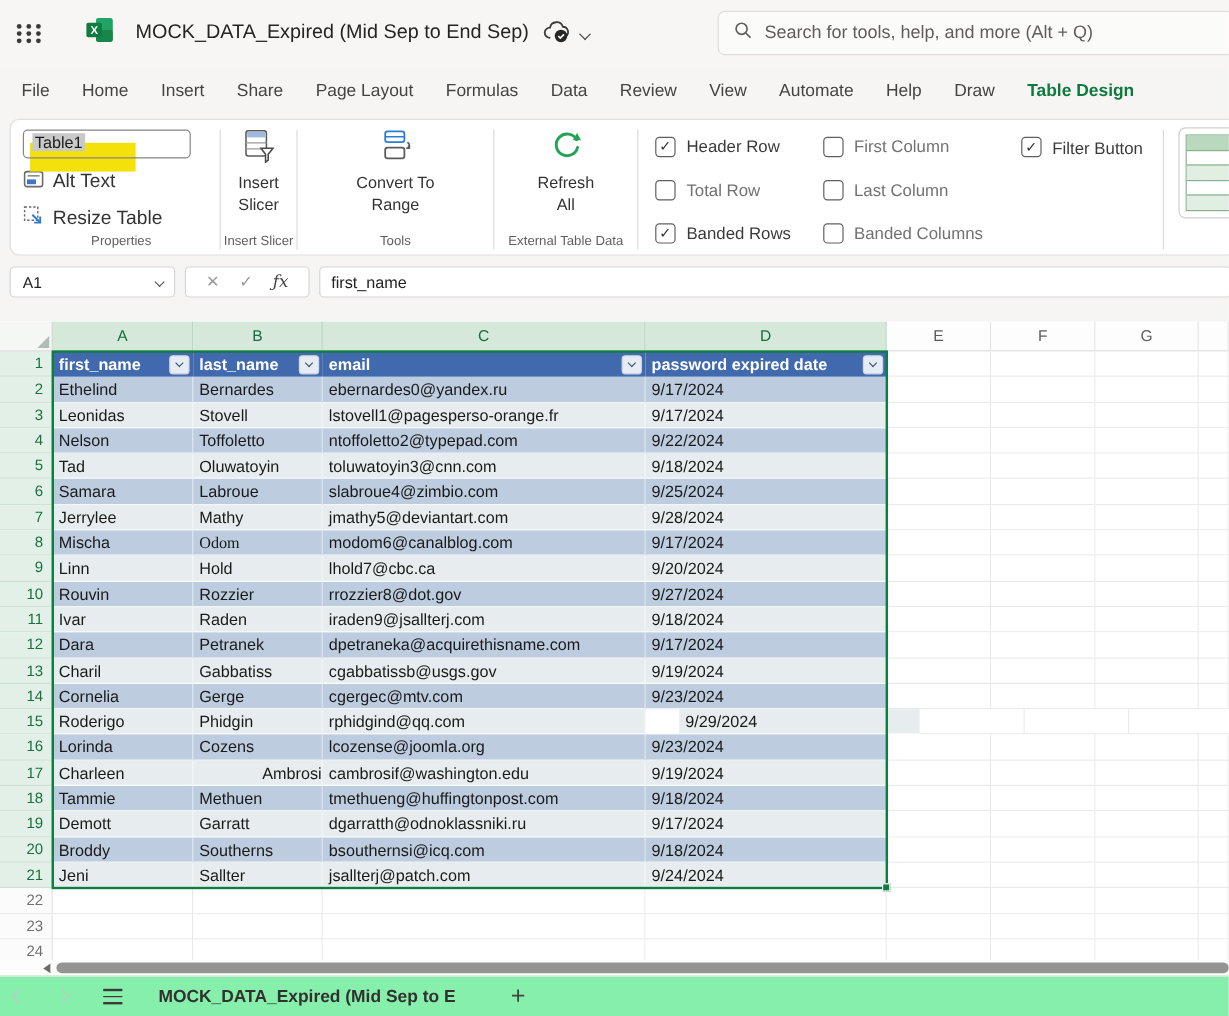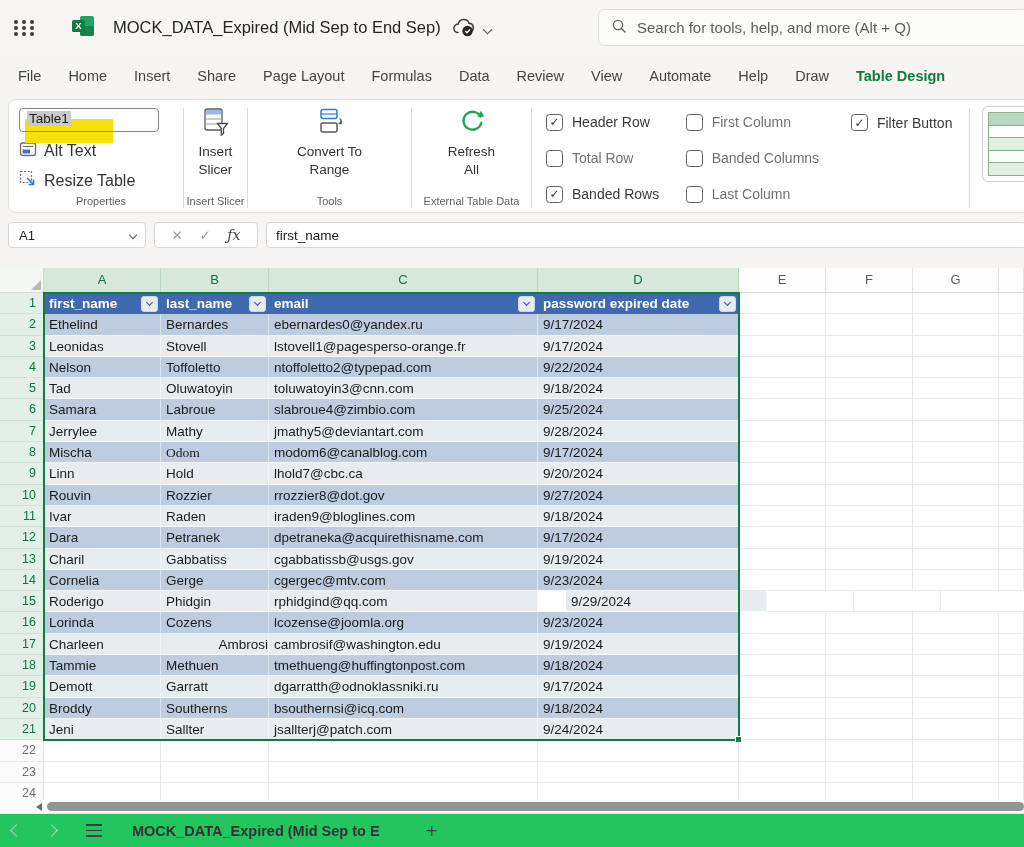--- a/index.html
+++ b/index.html
@@ -119,21 +119,21 @@
   .fill-handle { position:absolute; right:-4px; bottom:-4px; width:7px; height:7px;
                  background:var(--selgreen,#0f7c41); border:1px solid #fff; pointer-events:auto; }
 
   
   .hscroll { height:13px; display:flex; align-items:center; padding-left:36px; background:#fdfdfd; }
   .hs-arrow { width:0; height:0; border-top:4px solid transparent; border-bottom:4px solid transparent;
               border-right:6px solid #6b6b6b; margin-right:5px; cursor:pointer; }
   .hs-thumb { flex:1; height:9px; background:#949494; border-radius:5px; cursor:grab; }
 
   
-  .tabbar { height:34px; background:#22c55e; border-top:1px solid #e7e6e5; display:flex; align-items:center;
+  .tabbar { height:34px; background:#86efac; border-top:1px solid #e7e6e5; display:flex; align-items:center;
             padding-left:12px; }
   .nav-chev { color:#c6c5c4; width:9px; height:9px; border-width:1.8px; cursor:default; }
   .nav-chev.second { margin-left:26px; }
   .hamburger { display:flex; flex-direction:column; gap:3.5px; margin-left:30px; cursor:pointer; }
   .hamburger span { width:16px; height:1.8px; background:#3b3b3b; }
   .sheet-name { font-size:14.5px; font-weight:600; color:#323130; margin-left:30px; white-space:nowrap; cursor:pointer; }
   .add-sheet { font-size:21px; color:#444; margin-left:46px; cursor:pointer; line-height:1; }
 </style>
 </head>
 <body>
@@ -297,25 +297,25 @@
             <span class="chk-lab">Banded Rows</span>
           </div>
         </div>
         <div class="chk-col c1">
           <div class="chk-item">
             <span class="chk-box"></span>
             <span class="chk-lab off">First Column</span>
           </div>
           <div class="chk-item">
             <span class="chk-box"></span>
-            <span class="chk-lab off">Banded Columns</span>
+            <span class="chk-lab off">Last Column</span>
           </div>
           <div class="chk-item">
             <span class="chk-box"></span>
-            <span class="chk-lab off">Last Column</span>
+            <span class="chk-lab off">Banded Columns</span>
           </div>
         </div>
         <div class="chk-col c2">
           <div class="chk-item">
             <span class="chk-box on">✓</span>
             <span class="chk-lab">Filter Button</span>
           </div>
         </div>
       </div>
 
@@ -490,21 +490,21 @@
       <div class="g-cell td dark" style="width: 201px;">9/27/2024</div>
       <div class="g-cell empty" style="width: 87px;"></div>
       <div class="g-cell empty" style="width: 87px;"></div>
       <div class="g-cell empty" style="width: 86px;"></div>
       <div class="g-cell empty" style="width: 25px;"></div>
     </div>
     <div class="g-row">
       <div class="g-rownum sel">11</div>
       <div class="g-cell td light" style="width: 117px;">Ivar</div>
       <div class="g-cell td light" style="width: 108px;">Raden</div>
-      <div class="g-cell td light" style="width: 269px;">iraden9@bloglines.com</div>
+      <div class="g-cell td light" style="width: 269px;">iraden9@jsallterj.com</div>
       <div class="g-cell td light" style="width: 201px;">9/18/2024</div>
       <div class="g-cell empty" style="width: 87px;"></div>
       <div class="g-cell empty" style="width: 87px;"></div>
       <div class="g-cell empty" style="width: 86px;"></div>
       <div class="g-cell empty" style="width: 25px;"></div>
     </div>
     <div class="g-row">
       <div class="g-rownum sel">12</div>
       <div class="g-cell td dark" style="width: 117px;">Dara</div>
       <div class="g-cell td dark" style="width: 108px;">Petranek</div>

